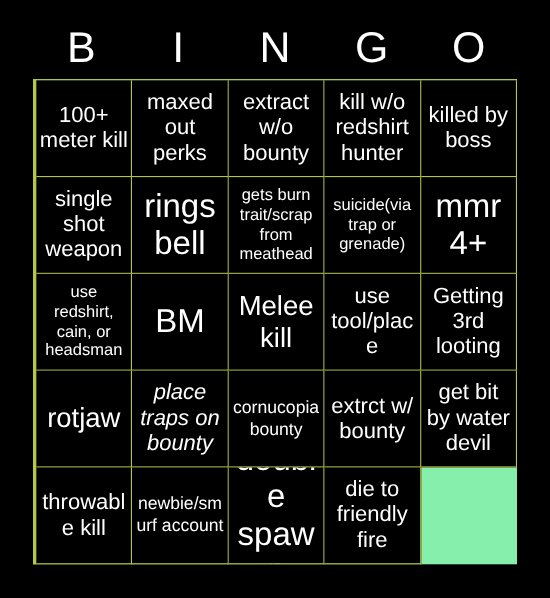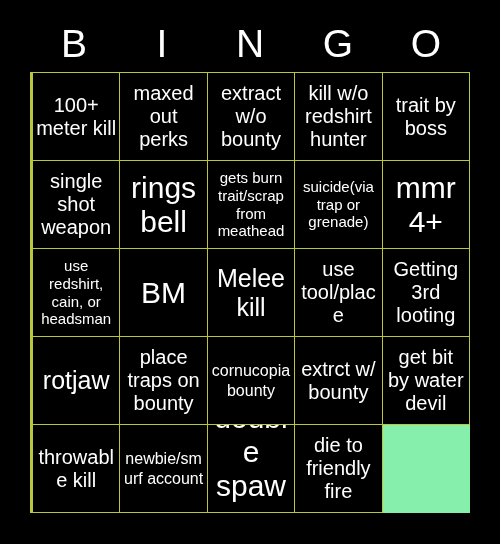--- a/index.html
+++ b/index.html
@@ -111,21 +111,21 @@
     <div class="bingo-cell" style="border-color: rgb(185, 198, 62);">
         <span class="cell-text sz-md" style="color: rgb(255, 255, 255);">maxed out perks</span>
       </div>
     <div class="bingo-cell" style="border-color: rgb(185, 198, 62);">
         <span class="cell-text sz-md" style="color: rgb(255, 255, 255);">extract w/o bounty</span>
       </div>
     <div class="bingo-cell" style="border-color: rgb(185, 198, 62);">
         <span class="cell-text sz-md" style="color: rgb(255, 255, 255);">kill w/o redshirt hunter</span>
       </div>
     <div class="bingo-cell" style="border-color: rgb(185, 198, 62);">
-        <span class="cell-text sz-md" style="color: rgb(255, 255, 255);">trait by boss</span>
+        <span class="cell-text sz-md" style="color: rgb(255, 255, 255);">killed by boss</span>
       </div>
 
     <div class="bingo-cell" style="border-color: rgb(185, 198, 62);">
         <span class="cell-text sz-md" style="color: rgb(255, 255, 255);">single shot weapon</span>
       </div>
     <div class="bingo-cell" style="border-color: rgb(185, 198, 62);">
         <span class="cell-text sz-xl" style="color: rgb(255, 255, 255);">rings bell</span>
       </div>
     <div class="bingo-cell" style="border-color: rgb(185, 198, 62);">
         <span class="cell-text sz-sm" style="color: rgb(255, 255, 255);">gets burn trait/scrap from meathead</span>
@@ -149,21 +149,21 @@
     <div class="bingo-cell" style="border-color: rgb(185, 198, 62);">
         <span class="cell-text sz-md" style="color: rgb(255, 255, 255);">use tool/place</span>
       </div>
     <div class="bingo-cell" style="border-color: rgb(185, 198, 62);">
         <span class="cell-text sz-md" style="color: rgb(255, 255, 255);">Getting 3rd looting</span>
       </div>
 
     <div class="bingo-cell" style="border-color: rgb(185, 198, 62);">
         <span class="cell-text sz-lg" style="color: rgb(255, 255, 255);">rotjaw</span>
       </div>
-    <div class="bingo-cell" style="border-color: rgb(185, 198, 62);">
+    <div class="bingo-cell" style="border-color: rgb(185, 198, 62); font-style: italic;">
         <span class="cell-text sz-md" style="color: rgb(255, 255, 255);">place traps on bounty</span>
       </div>
     <div class="bingo-cell" style="border-color: rgb(185, 198, 62);">
         <span class="cell-text sz-xs" style="color: rgb(255, 255, 255);">cornucopia bounty</span>
       </div>
     <div class="bingo-cell" style="border-color: rgb(185, 198, 62);">
         <span class="cell-text sz-md" style="color: rgb(255, 255, 255);">extrct w/ bounty</span>
       </div>
     <div class="bingo-cell" style="border-color: rgb(185, 198, 62);">
         <span class="cell-text sz-md" style="color: rgb(255, 255, 255);">get bit by water devil</span>

